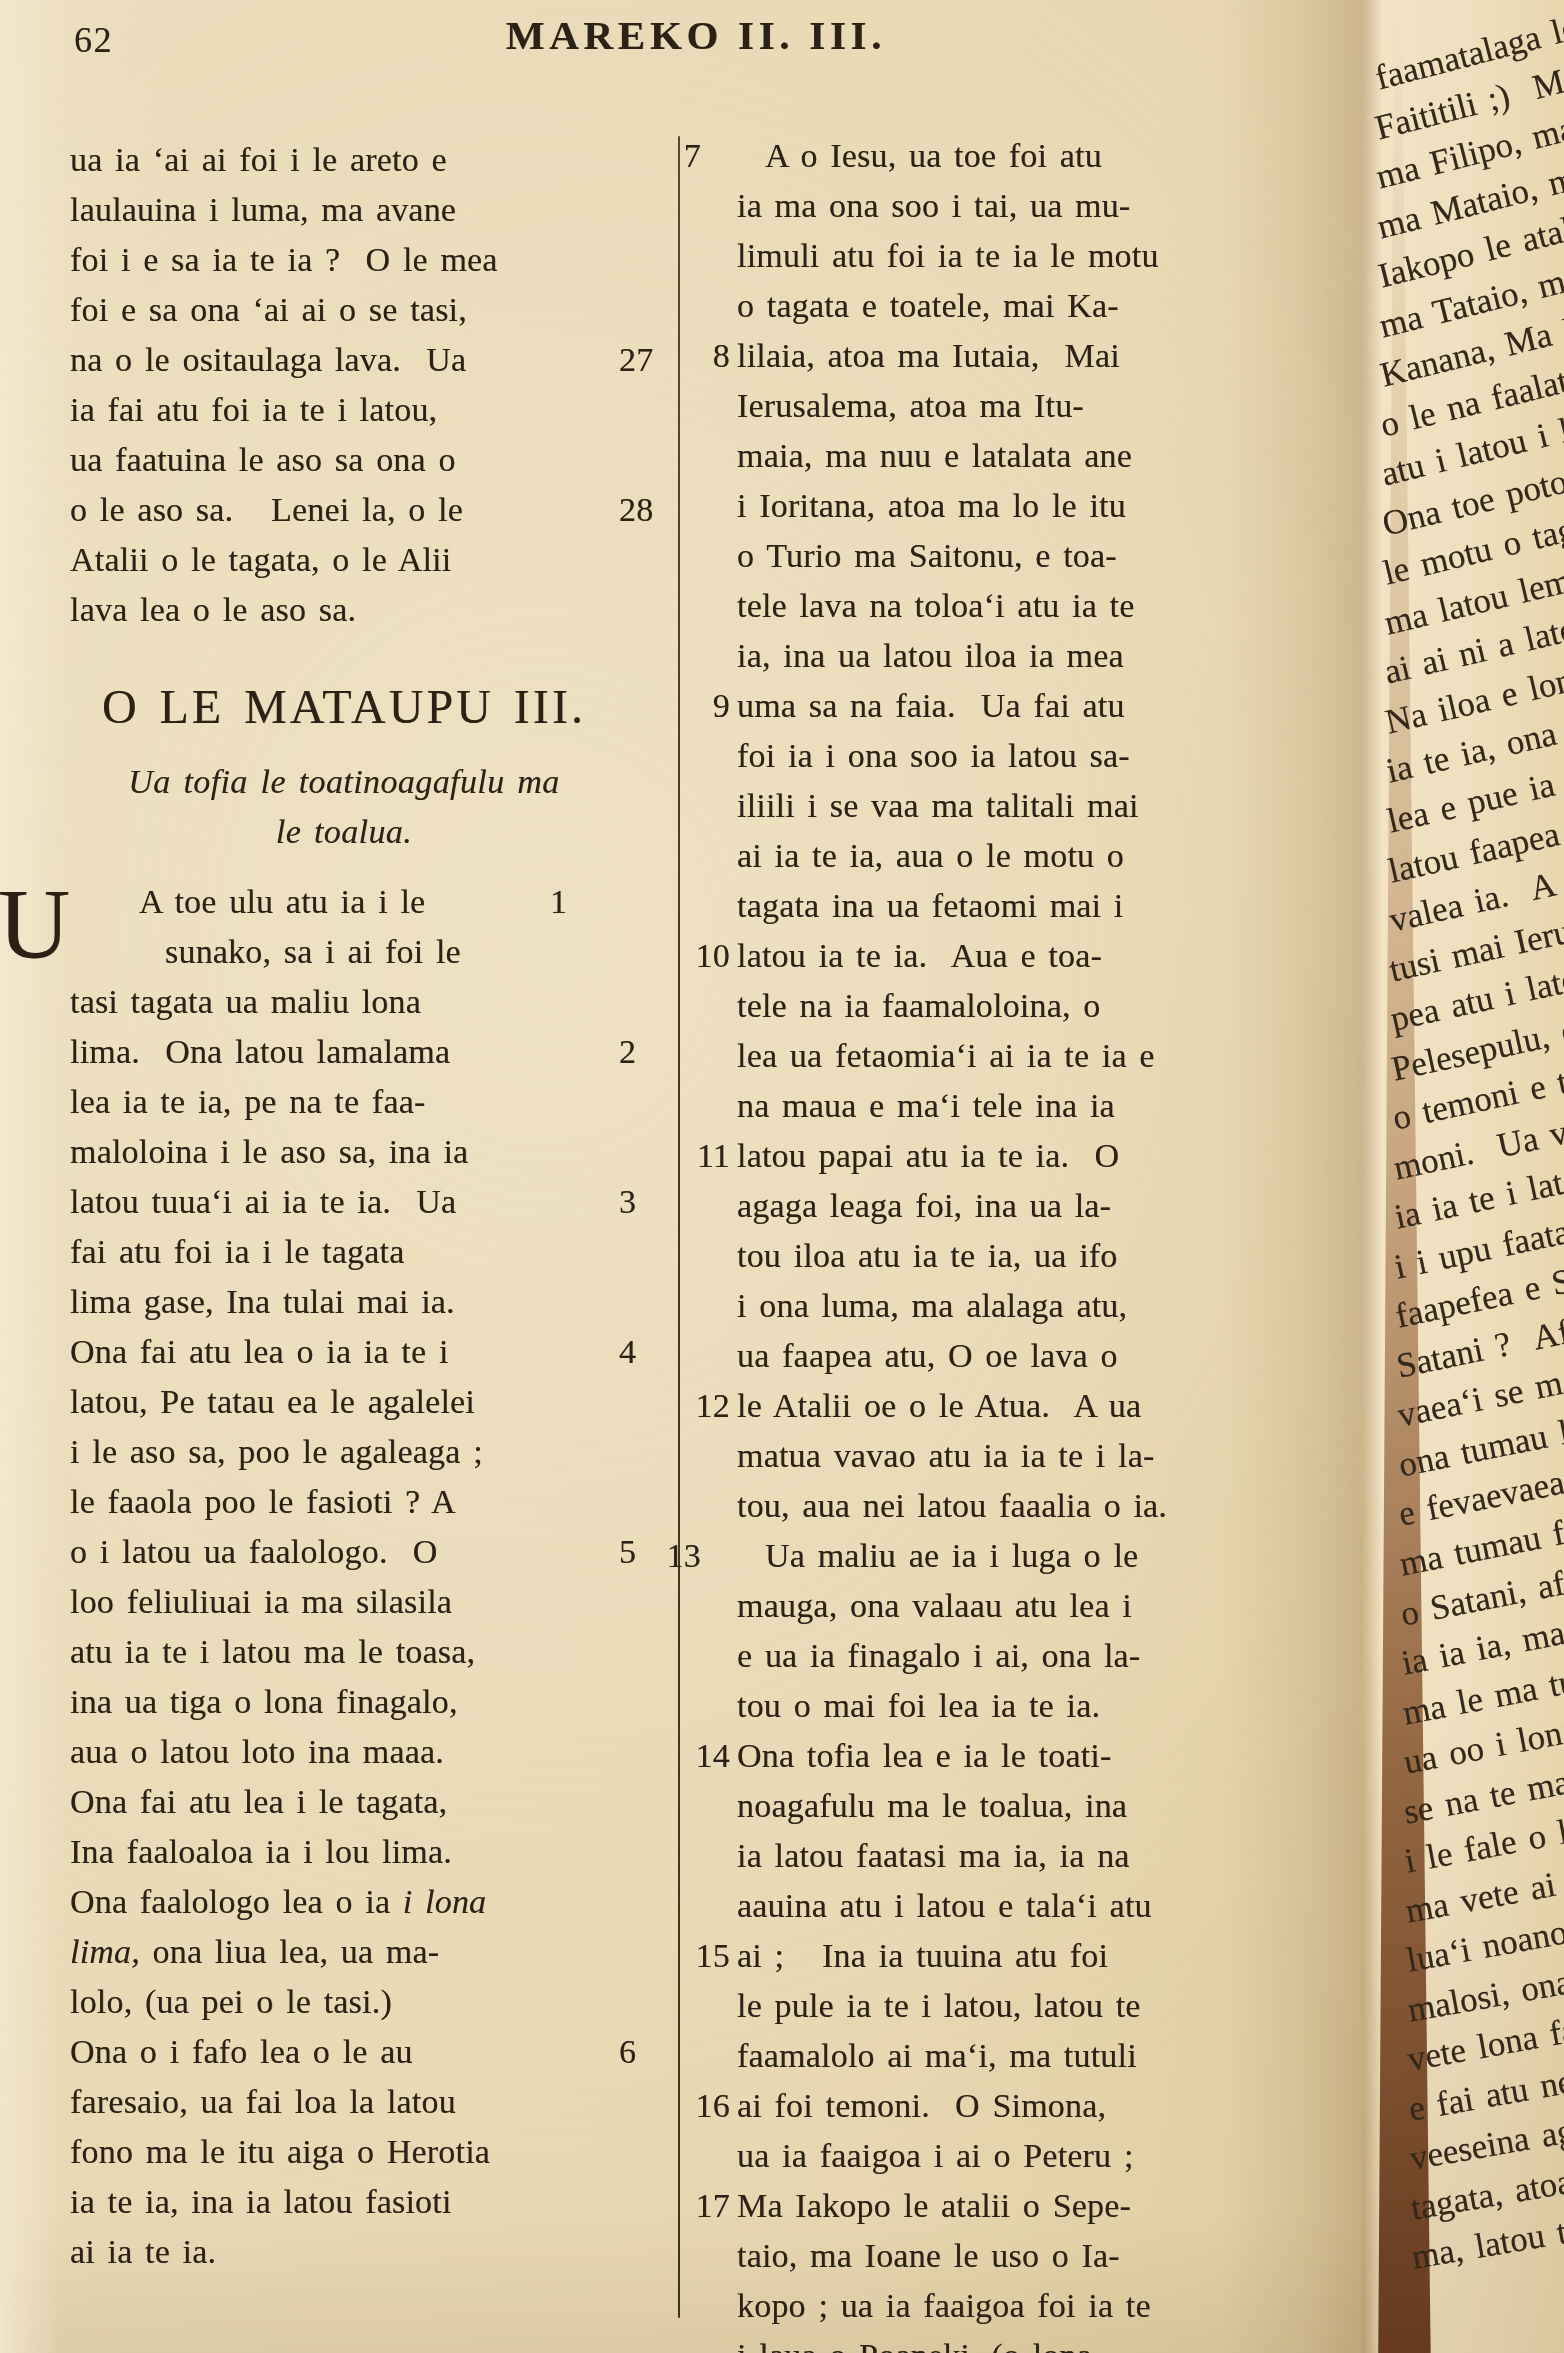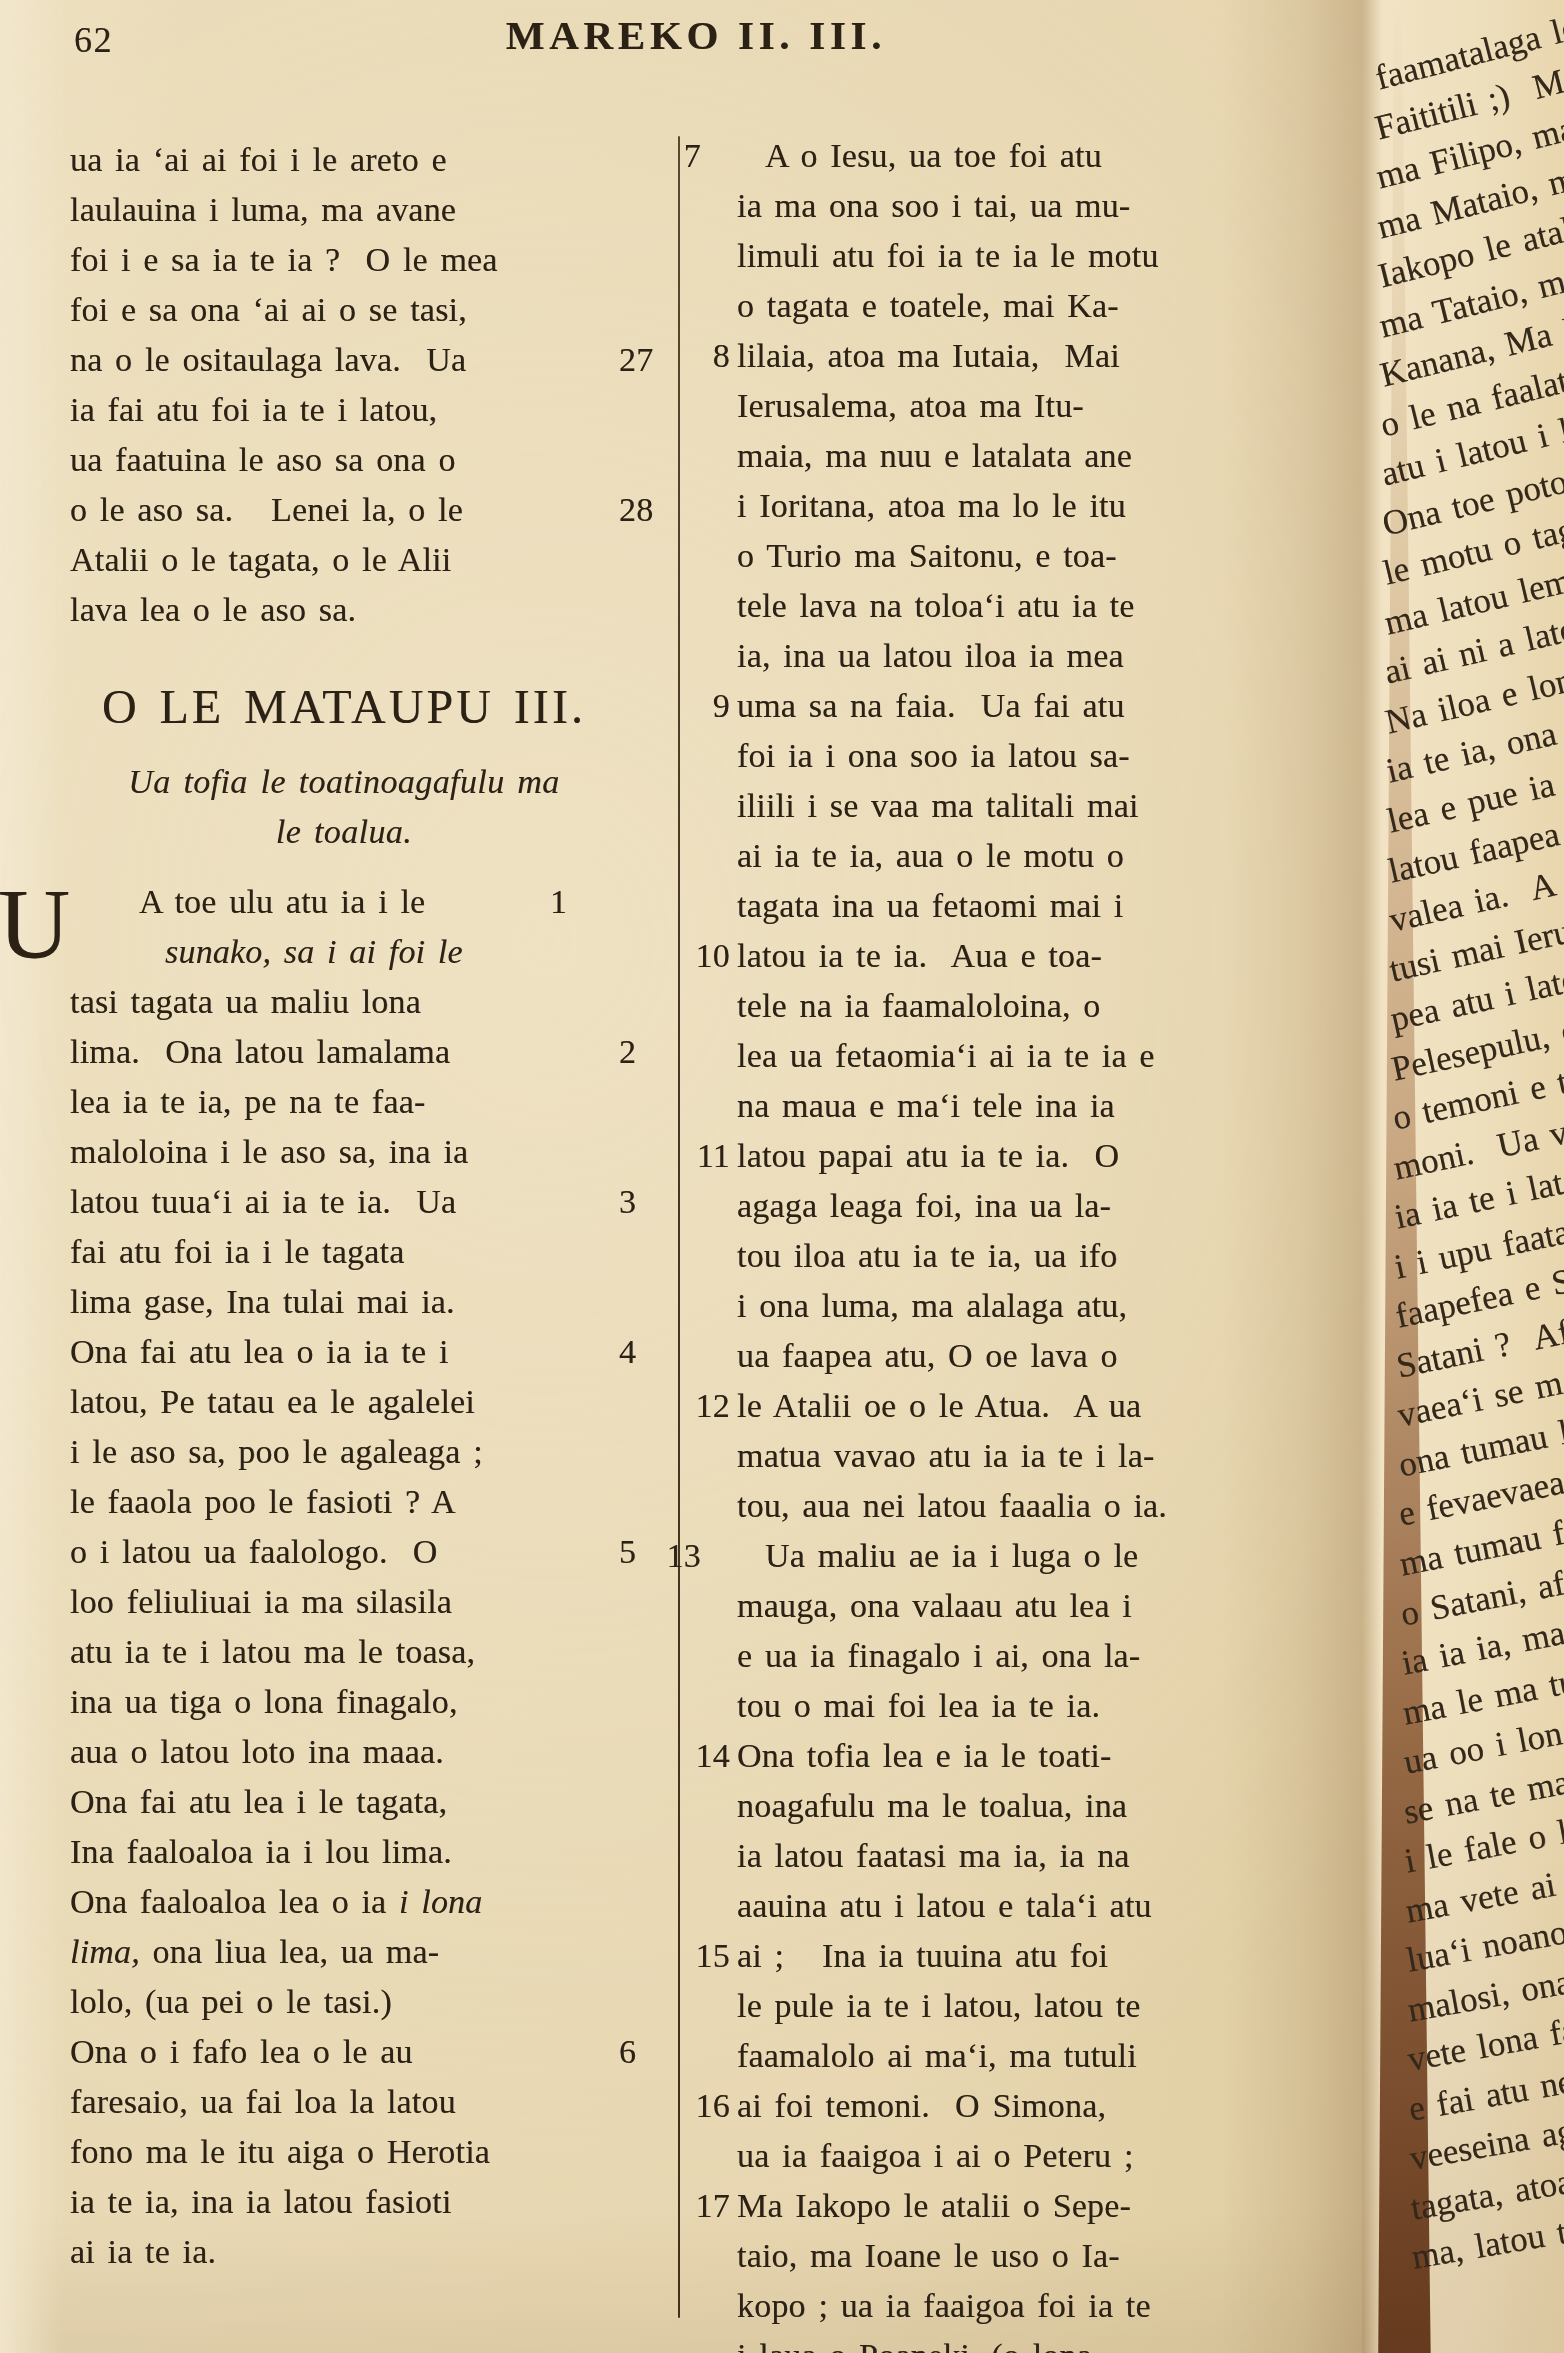--- a/index.html
+++ b/index.html
@@ -91,40 +91,40 @@
     <div class="line"><span class="vnum vr">27</span><span>na o le ositaulaga lava.  Ua</span></div>
     <div class="line"><span>ia fai atu foi ia te i latou,</span></div>
     <div class="line"><span>ua faatuina le aso sa ona o</span></div>
     <div class="line"><span class="vnum vr">28</span><span>o le aso sa.   Lenei la, o le</span></div>
     <div class="line"><span>Atalii o le tagata, o le Alii</span></div>
     <div class="line"><span>lava lea o le aso sa.</span></div>
     <div class="line heading" style="margin-top: 47px;"><span>O LE MATAUPU III.</span></div>
     <div class="line subtitle" style="margin-top: 25px;"><span>Ua tofia le toatinoagafulu ma</span></div>
     <div class="line subtitle"><span>le toalua.</span></div>
     <div class="line" style="margin-top: 19.6px; padding-left: 69px;"><span class="dropcap" style="left: -72px;">U</span><span class="vnum vr" style="left: 480px;">1</span><span>A toe ulu atu ia i le</span></div>
-    <div class="line" style="padding-left: 95px; font-style: italic;"><span>sunako, sa i ai foi le</span></div>
+    <div class="line" style="padding-left: 95px;"><span>sunako, sa i ai foi le</span></div>
     <div class="line"><span>tasi tagata ua maliu lona</span></div>
     <div class="line"><span class="vnum vr">2</span><span>lima.  Ona latou lamalama</span></div>
     <div class="line"><span>lea ia te ia, pe na te faa-</span></div>
     <div class="line"><span>maloloina i le aso sa, ina ia</span></div>
     <div class="line"><span class="vnum vr">3</span><span>latou tuuaʻi ai ia te ia.  Ua</span></div>
     <div class="line"><span>fai atu foi ia i le tagata</span></div>
     <div class="line"><span>lima gase, Ina tulai mai ia.</span></div>
     <div class="line"><span class="vnum vr">4</span><span>Ona fai atu lea o ia ia te i</span></div>
     <div class="line"><span>latou, Pe tatau ea le agalelei</span></div>
     <div class="line"><span>i le aso sa, poo le agaleaga ;</span></div>
     <div class="line"><span>le faaola poo le fasioti ? A</span></div>
     <div class="line"><span class="vnum vr">5</span><span>o i latou ua faalologo.  O</span></div>
     <div class="line"><span>loo feliuliuai ia ma silasila</span></div>
     <div class="line"><span>atu ia te i latou ma le toasa,</span></div>
     <div class="line"><span>ina ua tiga o lona finagalo,</span></div>
     <div class="line"><span>aua o latou loto ina maaa.</span></div>
     <div class="line"><span>Ona fai atu lea i le tagata,</span></div>
     <div class="line"><span>Ina faaloaloa ia i lou lima.</span></div>
-    <div class="line"><span>Ona faaloaloa lea o ia </span><span class="it">i lona</span></div>
+    <div class="line"><span>Ona faalologo lea o ia </span><span class="it">i lona</span></div>
     <div class="line"><span class="it">lima,</span><span> ona liua lea, ua ma-</span></div>
     <div class="line"><span>lolo, (ua pei o le tasi.)</span></div>
     <div class="line"><span class="vnum vr">6</span><span>Ona o i fafo lea o le au</span></div>
     <div class="line"><span>faresaio, ua fai loa la latou</span></div>
     <div class="line"><span>fono ma le itu aiga o Herotia</span></div>
     <div class="line"><span>ia te ia, ina ia latou fasioti</span></div>
     <div class="line"><span>ai ia te ia.</span></div>
   </div>
 <div id="divider"></div>
 <div id="col-right" class="col ink">

